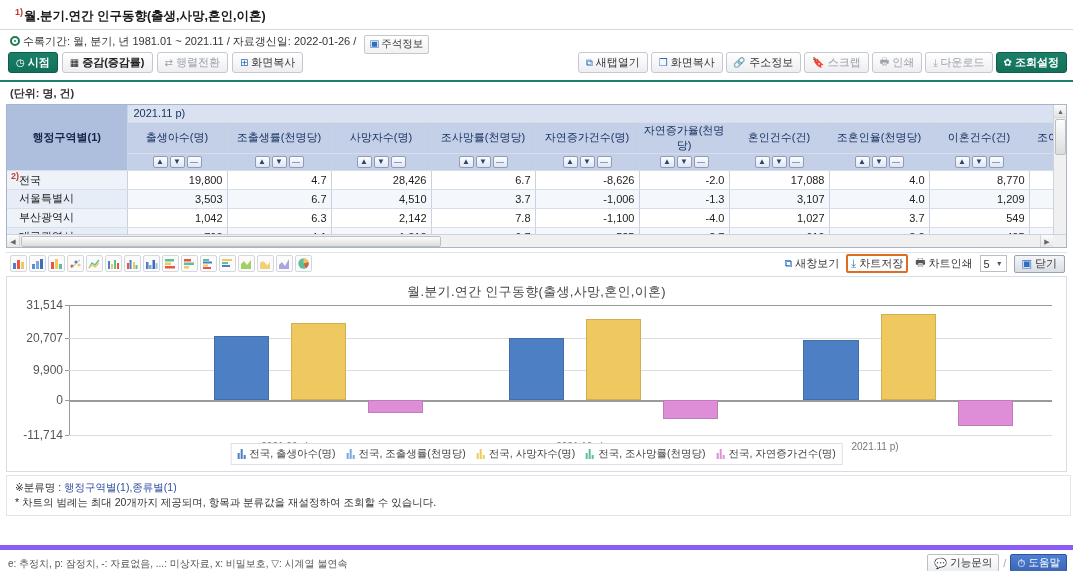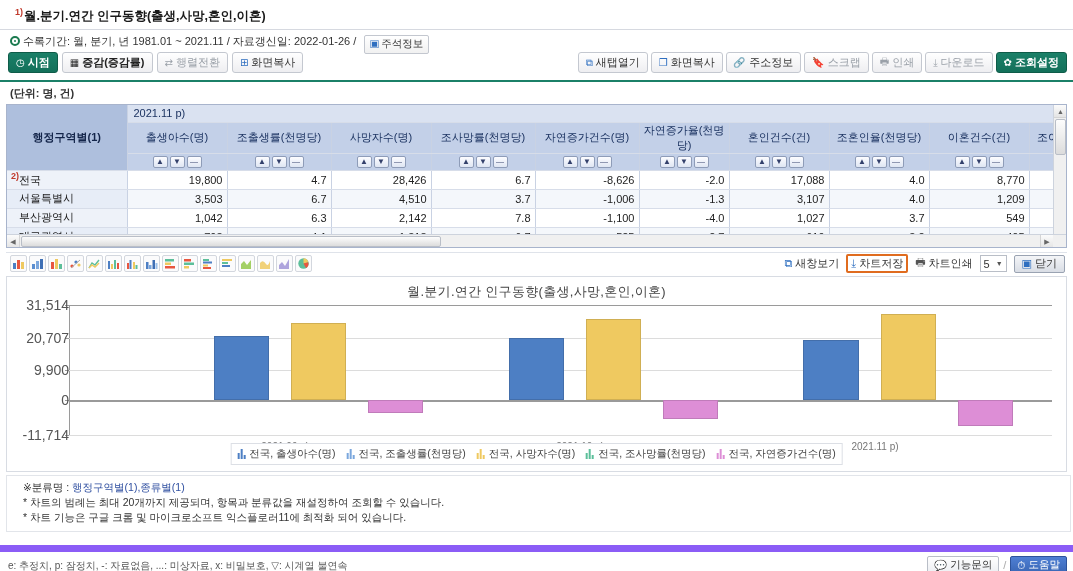--- a/index.html
+++ b/index.html
@@ -156,50 +156,50 @@
   .chart-title {
     position:absolute; top:6px; left:0; width:100%; text-align:center;
     font-size:13px; color:#444; letter-spacing:.3px;
   }
   .plot { position:absolute; left:62px; right:14px; top:28px; height:130px; }
   .plot-frame { position:absolute; inset:0; border-left:1px solid #9a9a9a; }
   .gl { position:absolute; left:0; right:0; height:1px; background:#dcdcdc; }
   .gl.top { background:#9a9a9a; }
   .zero-line { position:absolute; left:0; right:0; height:2px; background:#9a9a9a; }
   .ytick {
-    position:absolute; right:100%; transform:translateY(-50%);
-    font-size:14px; color:#555; white-space:nowrap;
+    position:absolute; right:100%; margin-right:6px; transform:translateY(-50%);
+    font-size:12px; color:#555; white-space:nowrap;
   }
   .tickmark{position:absolute; left:-4px; width:4px; height:1px; background:#9a9a9a;}
   .group { position:absolute; top:0; height:100%; }
   .bar { position:absolute; bottom:0; border:1px solid rgba(0,0,0,.13); }
   .xlabel {
     position:absolute; top:100%; margin-top:6px; width:120px; text-align:center;
     font-size:10px; color:#777;
   }
   .legend {
     position:absolute; left:50%; transform:translateX(-50%); bottom:6px;
     border:1px solid #dcdfe5; background:#fff; padding:3px 6px;
     display:flex; gap:11px; align-items:center; white-space:nowrap;
   }
   .lg { display:flex; align-items:center; gap:3px; font-size:10.5px; color:#444; }
   .lg .sw { display:inline-block; width:9px; height:10px; position:relative; }
   .lg .sw i { position:absolute; bottom:0; width:2px; display:block; }
 
   
   .notes {
     margin: 3px 2px 0 6px; border:1px solid #e2e5ea; background:#fff;
-    padding: 4px 8px 5px 16px; line-height:1.45; font-size:10.5px; color:#333;
+    padding: 4px 8px 5px 8px; line-height:1.45; font-size:10.5px; color:#333;
   }
   .notes .cls { color:#333; }
   .notes .cls b { color:#2f4fa0; font-weight:normal; }
   .notes .li { white-space:nowrap; }
 
   
-  .footer { position:absolute; left:0; bottom:0; width:100%; height:26px; border-top:7px solid #8b5cf6; background:#fff; }
+  .footer { position:absolute; left:0; bottom:0; width:100%; height:26px; border-top:5px solid #8b5cf6; background:#fff; }
   .foot-legend { position:absolute; left:8px; top:7px; font-size:10px; color:#555; white-space:nowrap; }
   .foot-right { position:absolute; right:6px; top:4px; display:flex; align-items:center; gap:4px; font-size:11px; }
   .fbtn {
     display:inline-flex; align-items:center; gap:3px; height:18px; padding:0 6px;
     border:1px solid #b9bec7; border-radius:2px; background:linear-gradient(#fff,#eceef2);
     font-size:10.5px; color:#333; cursor:pointer;
   }
   .fbtn.blue { background:linear-gradient(#4e7fd4,#3a66b5); border-color:#2d539b; color:#fff; }
   .slash { color:#aaa; }
 </style>
@@ -695,21 +695,20 @@
             <i style="left:6px;height:4px;background:#dd8ed6"></i>
           </span>
           <span>전국, 자연증가건수(명)</span>
         </span>
     </div>
   </div>
 
   <div class="notes">
     <div class="cls li"><span>※분류명 : </span><b>행정구역별(1),종류별(1)</b></div>
     <div class="li">* 차트의 범례는 최대 20개까지 제공되며, 항목과 분류값을 재설정하여 조회할 수 있습니다.</div>
-    <div class="li">* 차트 기능은 구글 크롬 및 마이크로소프트 익스플로러11에 최적화 되어 있습니다.</div>
   </div>
 
   <div class="footer">
     <div class="foot-legend">e: 추정치, p: 잠정치, -: 자료없음, ...: 미상자료, x: 비밀보호, ▽: 시계열 불연속</div>
     <div class="foot-right">
       <span class="fbtn">
           <span style="color:#2f6fc0">💬</span>
           <span>기능문의</span>
         </span>
       <span class="slash">/</span>

